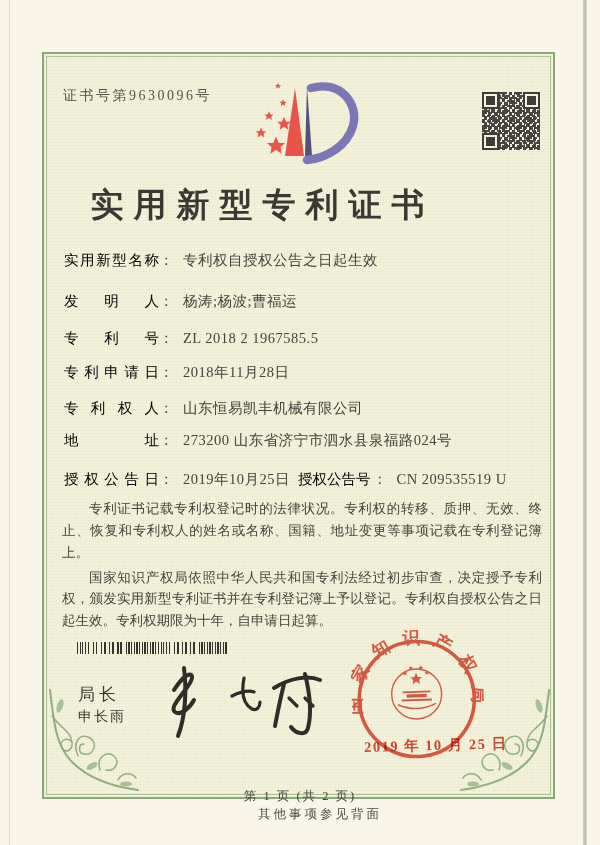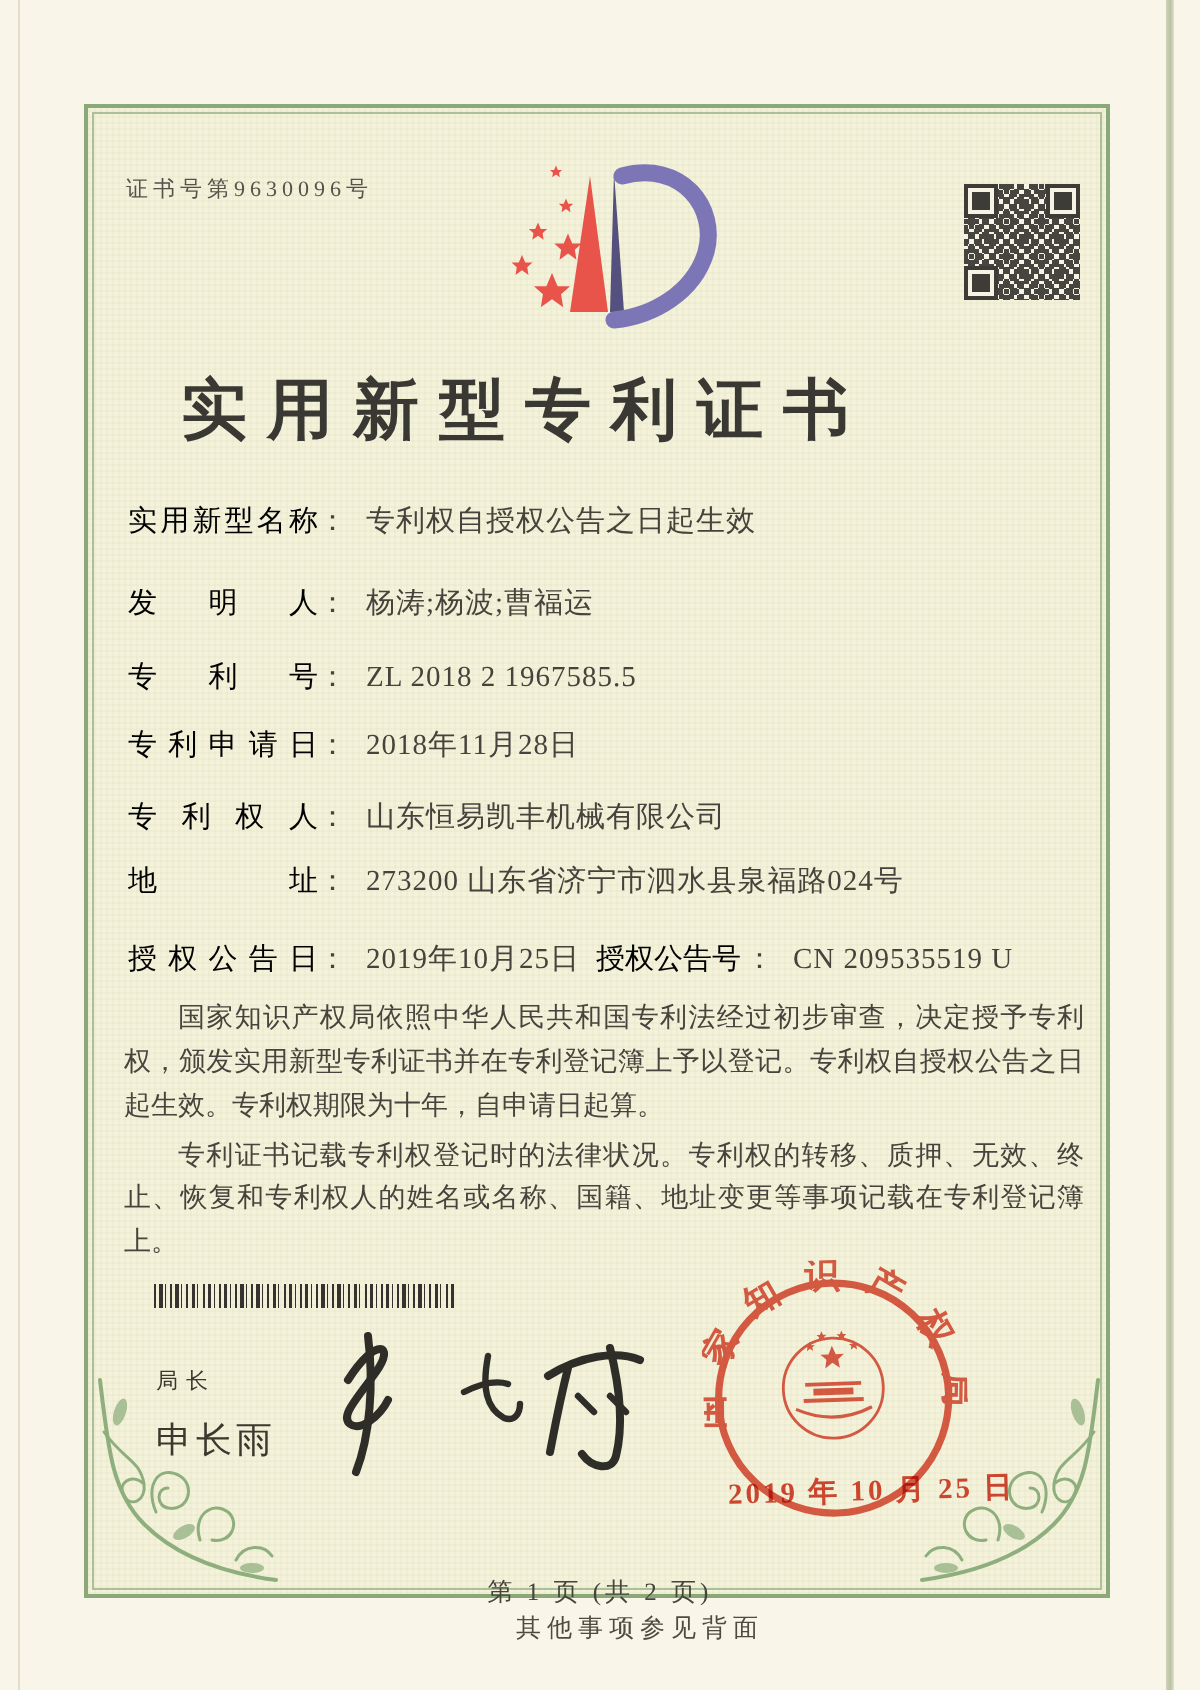--- a/index.html
+++ b/index.html
@@ -15,21 +15,21 @@
     background:linear-gradient(90deg,#cdd1b8,#b9c2a2 60%,#e6e3d2);}
   
   .frame{
     left:42px;top:52px;width:509px;height:743px;
     border:2px solid #8aa878;background:#f4f2db;
     background-image:
       repeating-linear-gradient(90deg,rgba(150,165,105,.05) 0 1px,transparent 1px 3px),
       repeating-linear-gradient(0deg,rgba(150,165,105,.05) 0 1px,transparent 1px 3px);
   }
   .frame::before{content:"";position:absolute;inset:2px;border:1px solid #abc098;}
-  .certno{left:63px;top:87px;font-size:11px;letter-spacing:2.5px;color:#55524a;}
+  .certno{left:63px;top:87px;font-size:14px;letter-spacing:2.5px;color:#55524a;}
   .qr{left:482px;top:92px;width:58px;height:58px;background-color:#f6f3e4;overflow:hidden;
       background-image:
         repeating-conic-gradient(#46453f 0 25%,transparent 0 50%),
         repeating-conic-gradient(transparent 0 25%,#46453f 0 50%);
       background-size:5px 5px,7px 7px;background-position:0 0,2px 3px;}
   .qf{position:absolute;width:13px;height:13px;border:2.4px solid #3e3c36;background:#f6f3e4;}
   .qf::after{content:"";position:absolute;inset:2.2px;background:#3e3c36;}
   .qf.tl{left:0;top:0}.qf.tr{right:0;top:0}.qf.bl{left:0;bottom:0}
   .logo{left:233px;top:76px;}
   .title{left:0;top:183px;width:525px;text-align:center;margin:0;
@@ -43,23 +43,23 @@
   .grant-right{position:absolute;left:224px;top:0;white-space:nowrap;padding-left:10px;}
   .grant-right .lab{width:auto;margin-right:2px;}
   .paras{left:62px;top:498px;width:480px;}
   .paras p{margin:0 0 3px 0;font-size:13.5px;line-height:1.62;text-align:justify;
     text-indent:2em;color:#46443c;}
   .barcode{left:77px;top:642px;width:151px;height:12px;
     background:repeating-linear-gradient(90deg,
       #35332e 0 1px,transparent 1px 2.6px,
       #35332e 2.6px 4.3px,transparent 4.3px 5.5px,
       #35332e 5.5px 6px,transparent 6px 8.1px);}
-  .officer-title{left:78px;top:683px;font-size:11px;letter-spacing:4px;color:#3b392f;
+  .officer-title{left:78px;top:683px;font-size:17px;letter-spacing:4px;color:#3b392f;
     font-family:"Liberation Sans","DejaVu Sans",sans-serif;}
-  .officer-name{left:78px;top:708px;font-size:18px;letter-spacing:2px;color:#3b392f;
+  .officer-name{left:78px;top:708px;font-size:14px;letter-spacing:2px;color:#3b392f;
     font-family:Liberation Mono, monospace;}
   .sig{left:148px;top:660px;}
   .seal{left:352px;top:630px;mix-blend-mode:multiply;transform:rotate(-2deg);}
   .seal-date{left:364px;top:736px;font-size:14.5px;font-weight:600;letter-spacing:1.5px;
     color:#d84a36;transform:rotate(-1.5deg);mix-blend-mode:multiply;}
   .pageno{left:0;top:772px;width:600px;text-align:center;font-size:12.5px;
     letter-spacing:2px;color:#45433b;margin-top:16px;}
   .backnote{left:0;top:806px;width:600px;text-align:center;font-size:12.5px;
     letter-spacing:3px;color:#4e4b40;padding-left:20px;}
   .orn{pointer-events:none;}
@@ -148,22 +148,22 @@
 </div>
 
 <div class="abs row r7">
   <span class="lab">授权公告日</span><span class="col">：</span><span class="val">2019年10月25日</span>
   <span class="grant-right">
     <span class="lab">授权公告号</span><span class="col">：</span><span class="val">CN 209535519 U</span>
   </span>
 </div>
 
 <div class="abs paras">
+  <p>专利证书记载专利权登记时的法律状况。专利权的转移、质押、无效、终止、恢复和专利权人的姓名或名称、国籍、地址变更等事项记载在专利登记簿上。</p>
   <p>国家知识产权局依照中华人民共和国专利法经过初步审查，决定授予专利权，颁发实用新型专利证书并在专利登记簿上予以登记。专利权自授权公告之日起生效。专利权期限为十年，自申请日起算。</p>
-  <p>专利证书记载专利权登记时的法律状况。专利权的转移、质押、无效、终止、恢复和专利权人的姓名或名称、国籍、地址变更等事项记载在专利登记簿上。</p>
 </div>
 
 <div class="abs barcode"></div>
 
 <div class="abs officer-title">局长</div>
 <div class="abs officer-name">申长雨</div>
 
 <svg class="abs sig" width="185" height="85" viewBox="0 0 185 85">
   <g stroke="#2e2d28" stroke-width="4" fill="none" stroke-linecap="round" stroke-linejoin="round">
     <path d="M26,30 C40,8 50,12 40,26 C30,40 22,48 27,52 C32,56 42,48 46,40"></path>

